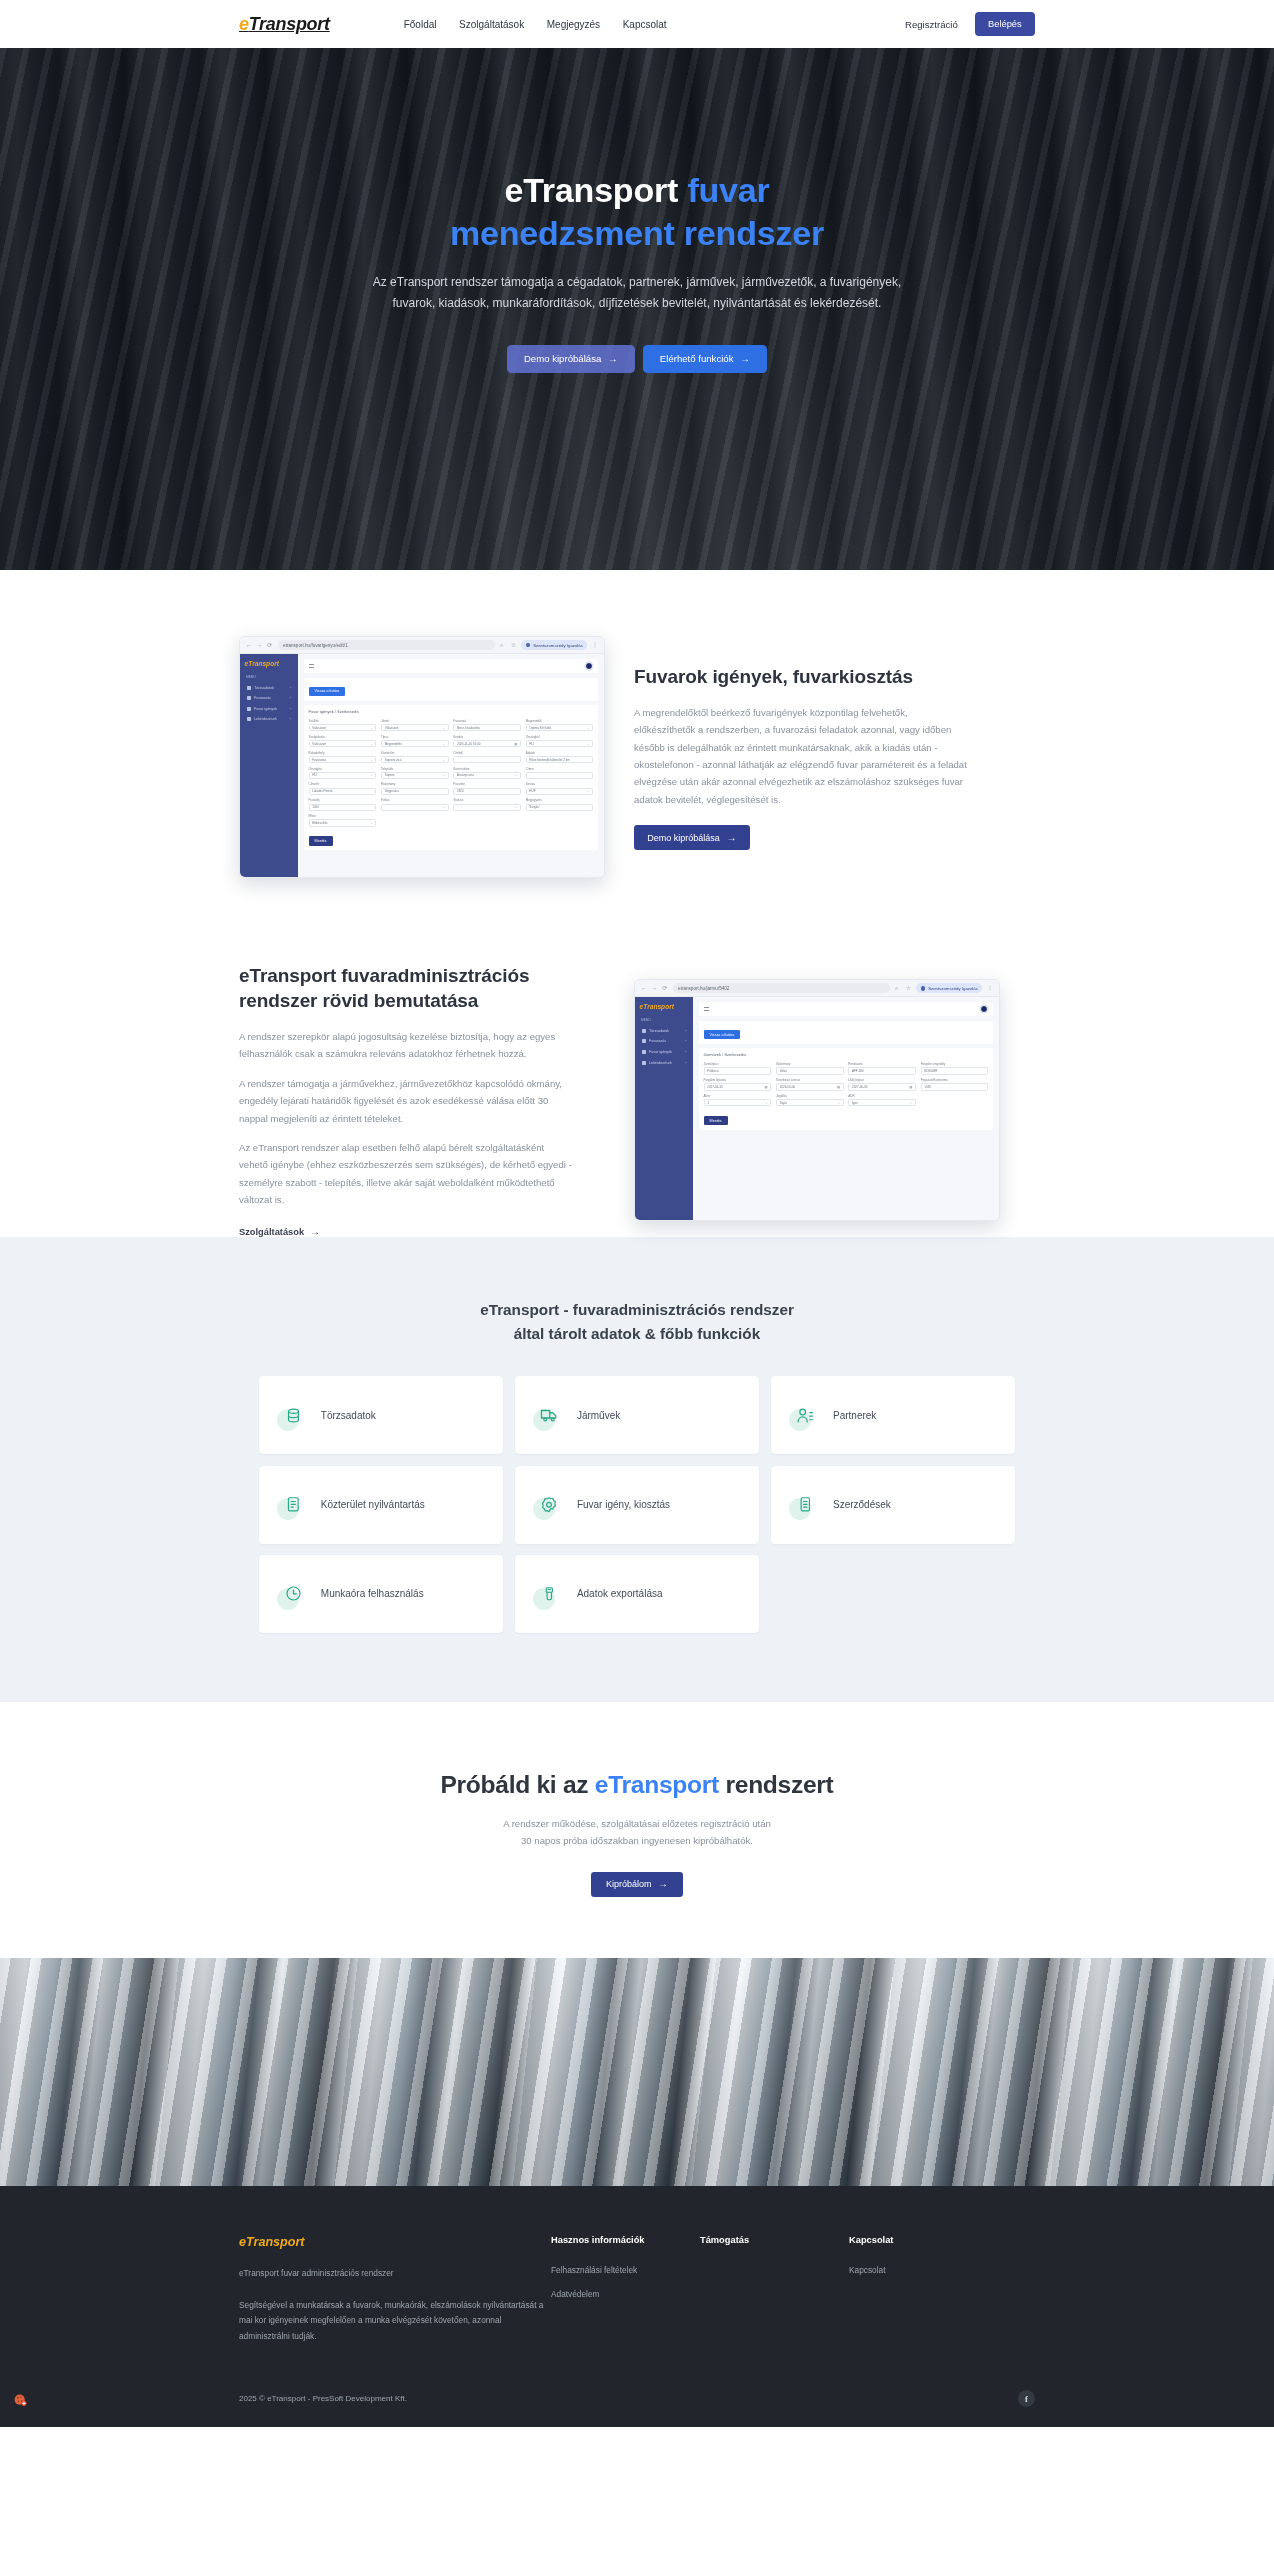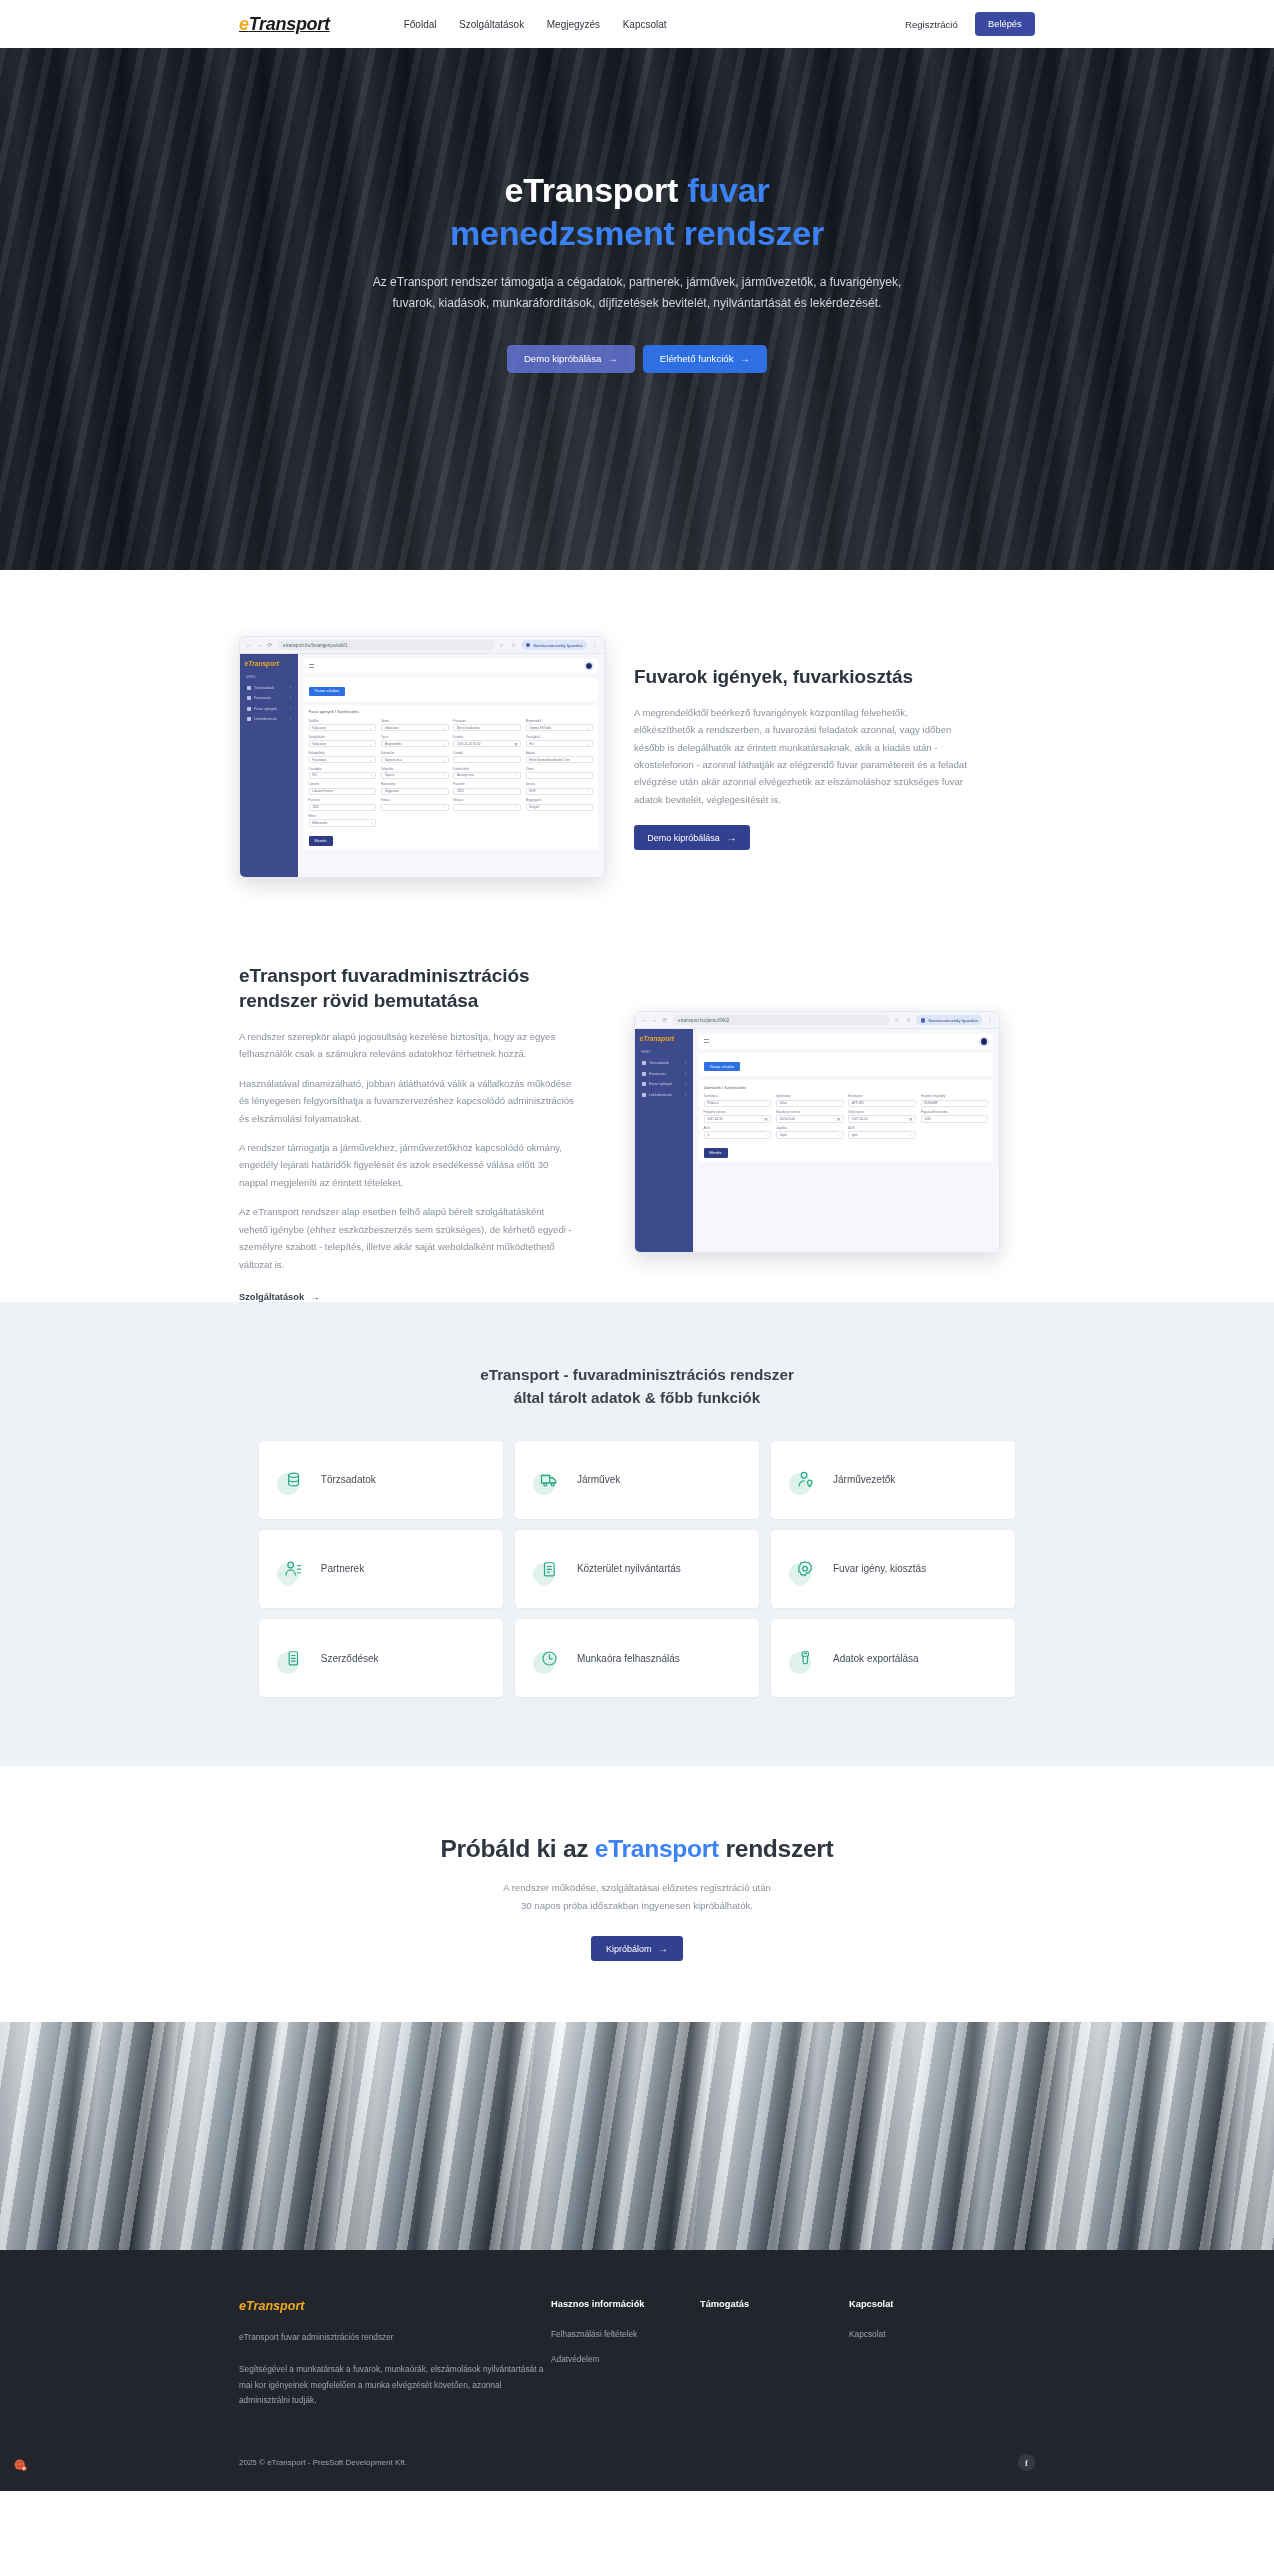--- a/index.html
+++ b/index.html
@@ -672,21 +672,20 @@
         <span>Demo kipróbálása</span>
         <span class="arrow">→</span>
       </a>
     </div>
   </section>
 
   <section class="section split split-b">
     <div class="col">
       <h2 class="sec-title">eTransport fuvaradminisztrációs rendszer rövid bemutatása</h2>
       <p class="sec-body">A rendszer szerepkör alapú jogosultság kezelése biztosítja, hogy az egyes felhasználók csak a számukra releváns adatokhoz férhetnek hozzá.</p>
-      <p class="sec-body">Használatával dinamizálható, jobban átláthatóvá válik a vállalkozás működése és lényegesen felgyorsíthatja a fuvarszervezéshez kapcsolódó adminisztrációs és elszámolási folyamatokat.</p>
       <p class="sec-body">A rendszer támogatja a járművekhez, járművezetőkhöz kapcsolódó okmány, engedély lejárati határidők figyelését és azok esedékessé válása előtt 30 nappal megjeleníti az érintett tételeket.</p>
       <p class="sec-body">Az eTransport rendszer alap esetben felhő alapú bérelt szolgáltatásként vehető igénybe (ehhez eszközbeszerzés sem szükséges), de kérhető egyedi - személyre szabott - telepítés, illetve akár saját weboldalként működtethető változat is.</p>
       <a class="link-more" href="#">
         <span>Szolgáltatások</span>
         <span class="arrow">→</span>
       </a>
     </div>
     <div class="col">
       <div class="browser">
         <div class="browser-bar">
@@ -818,30 +817,20 @@
           <svg width="18" height="18" viewBox="0 0 24 24" fill="none" stroke="#2aa887" stroke-width="1.7" stroke-linecap="round" stroke-linejoin="round">
             <path d="M2 6h11v10H2z"></path>
               <path d="M13 9h4l4 4v3h-8"></path>
               <circle cx="7" cy="18" r="1.9"></circle>
               <circle cx="17" cy="18" r="1.9"></circle>
           </svg>
         </span>
         <span class="lab">Járművek</span>
       </div>
 
-      <div class="card">
-        <span class="ic">
-          <svg width="17" height="17" viewBox="0 0 24 24" fill="none" stroke="#2aa887" stroke-width="1.7" stroke-linecap="round" stroke-linejoin="round">
-            <circle cx="10" cy="6" r="4"></circle>
-              <path d="M3 21c0-4 3.2-7 7-7"></path>
-              <path d="M18 13c1.9 0 3.3 1.5 3.3 3.3 0 2.2-3.3 5.7-3.3 5.7s-3.3-3.5-3.3-5.7c0-1.8 1.4-3.3 3.3-3.3z"></path>
-          </svg>
-        </span>
-        <span class="lab">Járművezetők</span>
-      </div>
 
       <div class="card">
         <span class="ic">
           <svg width="17" height="17" viewBox="0 0 24 24" fill="none" stroke="#2aa887" stroke-width="1.7" stroke-linecap="round" stroke-linejoin="round">
             <circle cx="8" cy="7" r="4"></circle>
               <path d="M1.5 21c0-4 2.9-7 6.5-7s6.5 3 6.5 7"></path>
               <path d="M18 8h4M18 13h4M18 18h4"></path>
           </svg>
         </span>
         <span class="lab">Partnerek</span>

